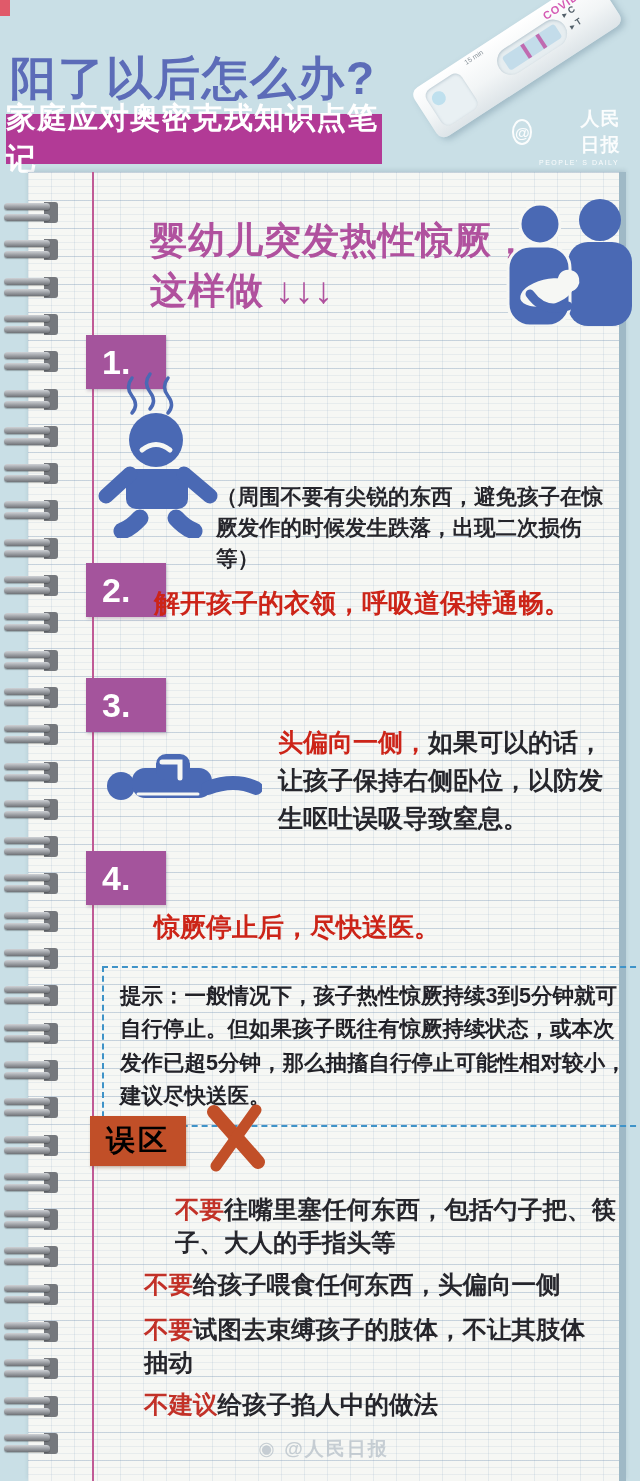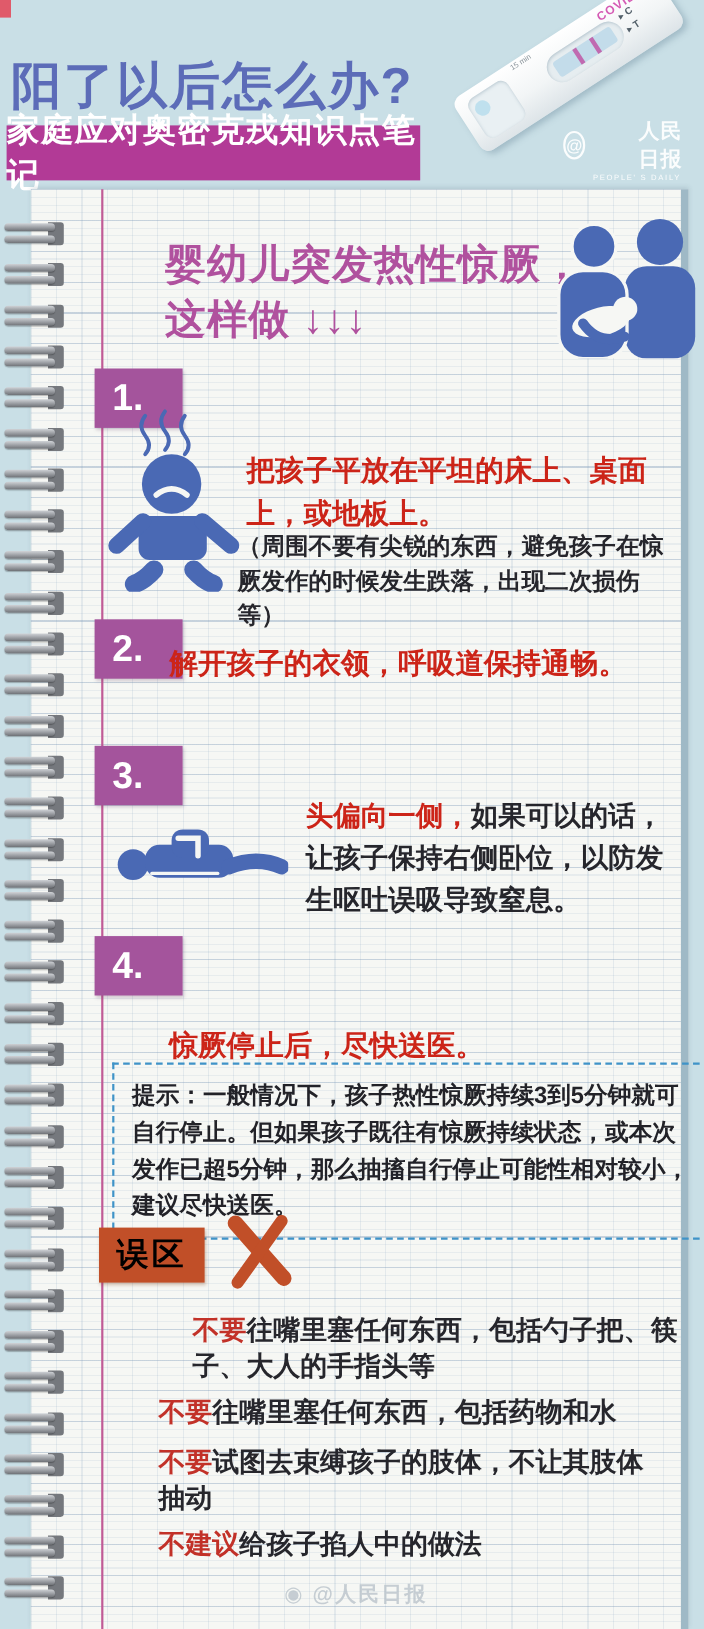--- a/index.html
+++ b/index.html
@@ -106,21 +106,21 @@
     display:flex;align-items:center;padding-left:16px;box-sizing:border-box;
     box-shadow:1px 2px 3px rgba(100,60,100,.25);
   }
   .b1{top:163px;} .b2{top:391px;} .b3{top:506px;} .b4{top:679px;}
   .red-hand{color:#cc2418;font-weight:800;}
   .dark-hand{color:#26262c;font-weight:700;}
   .step1-main{position:absolute;left:196px;top:236px;width:398px;font-size:26px;line-height:1.5;}
   .step1-note{position:absolute;left:188px;top:310px;width:408px;font-size:21.5px;line-height:1.45;}
   .step2-main{position:absolute;left:126px;top:412px;width:460px;font-size:26px;line-height:1.5;}
   .step3-text{position:absolute;left:250px;top:551px;width:338px;font-size:25px;line-height:1.52;}
-  .step4-main{position:absolute;left:126px;top:736px;width:460px;font-size:26px;line-height:1.5;margin-top:23px;}
+  .step4-main{position:absolute;left:126px;top:736px;width:460px;font-size:26px;line-height:1.5;}
   .baby-icon{position:absolute;left:70px;top:198px;}
   .lying-icon{position:absolute;left:76px;top:568px;}
   
   .tipbox{
     position:absolute;left:74px;top:794px;width:508px;
     border:2px dashed #3f93c8;padding:12px 16px;
     font-size:21.5px;font-weight:700;color:#222228;line-height:1.55;
   }
   
   .wuqu-badge{
@@ -201,21 +201,20 @@
       <path d="M70,8 q-7,9 0,18 q7,9 0,17"></path>
     </g>
     <circle cx="58" cy="70" r="27" fill="#4a69b4"></circle>
     <path d="M44,80 q14,-11 28,0" stroke="#f6f7f4" stroke-width="5" fill="none" stroke-linecap="round"></path>
     <rect x="28" y="99" width="62" height="40" rx="10" fill="#4a69b4"></rect>
     <path d="M32,104 L8,126" stroke="#4a69b4" stroke-width="15" stroke-linecap="round"></path>
     <path d="M86,104 L112,126" stroke="#4a69b4" stroke-width="15" stroke-linecap="round"></path>
     <path d="M42,148 q-9,10 -18,13" stroke="#4a69b4" stroke-width="17" stroke-linecap="round" fill="none"></path>
     <path d="M78,148 q9,10 18,13" stroke="#4a69b4" stroke-width="17" stroke-linecap="round" fill="none"></path>
   </svg>
-  <div class="step1-main red-hand">把孩子平放在平坦的床上、桌面上，或地板上。</div>
   <div class="step1-note dark-hand">（周围不要有尖锐的东西，避免孩子在惊厥发作的时候发生跌落，出现二次损伤等）</div>
 
   <div class="badge b2">2.</div>
   <div class="step2-main red-hand">解开孩子的衣领，呼吸道保持通畅。</div>
 
   <div class="badge b3">3.</div>
   <svg class="lying-icon" width="158" height="72" viewBox="0 0 158 72">
     <circle cx="17" cy="46" r="14" fill="#4a69b4"></circle>
     <rect x="28" y="28" width="80" height="30" rx="13" fill="#4a69b4"></rect>
     <rect x="52" y="14" width="34" height="26" rx="10" fill="#4a69b4"></rect>
@@ -235,21 +234,21 @@
   <div class="wuqu-badge">误区</div>
   <svg class="xmark" width="72" height="76" viewBox="0 0 72 76">
     <path d="M14,12 L58,62" stroke="#c14f28" stroke-width="14" stroke-linecap="round"></path>
     <path d="M56,10 L16,66" stroke="#c14f28" stroke-width="11" stroke-linecap="round"></path>
   </svg>
 
   <div class="dont d1">
     <span class="lead">不要</span><span class="rest">往嘴里塞任何东西，包括勺子把、筷子、大人的手指头等</span>
   </div>
   <div class="dont d2">
-    <span class="lead">不要</span><span class="rest">往嘴里塞任何东西，包括药物和水</span>
+    <span class="lead">不要</span><span class="rest">给孩子喂食任何东西，头偏向一侧</span>
   </div>
   <div class="dont d3">
     <span class="lead">不要</span><span class="rest">试图去束缚孩子的肢体，不让其肢体抽动</span>
   </div>
   <div class="dont d4">
     <span class="lead">不建议</span><span class="rest">给孩子掐人中的做法</span>
   </div>
 
   <div class="watermark">◉ @人民日报</div>
 </div>

